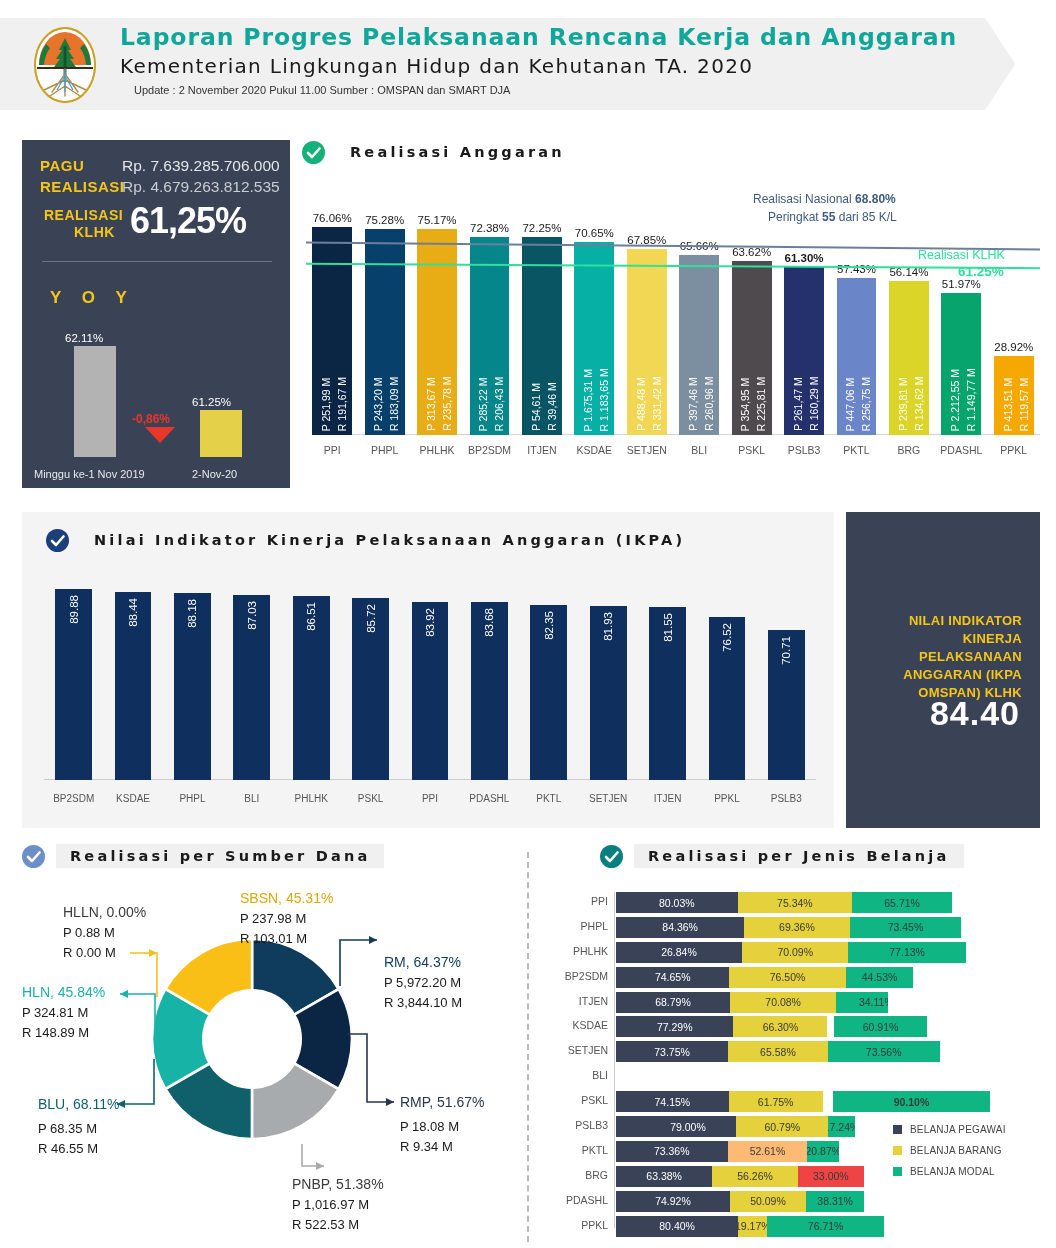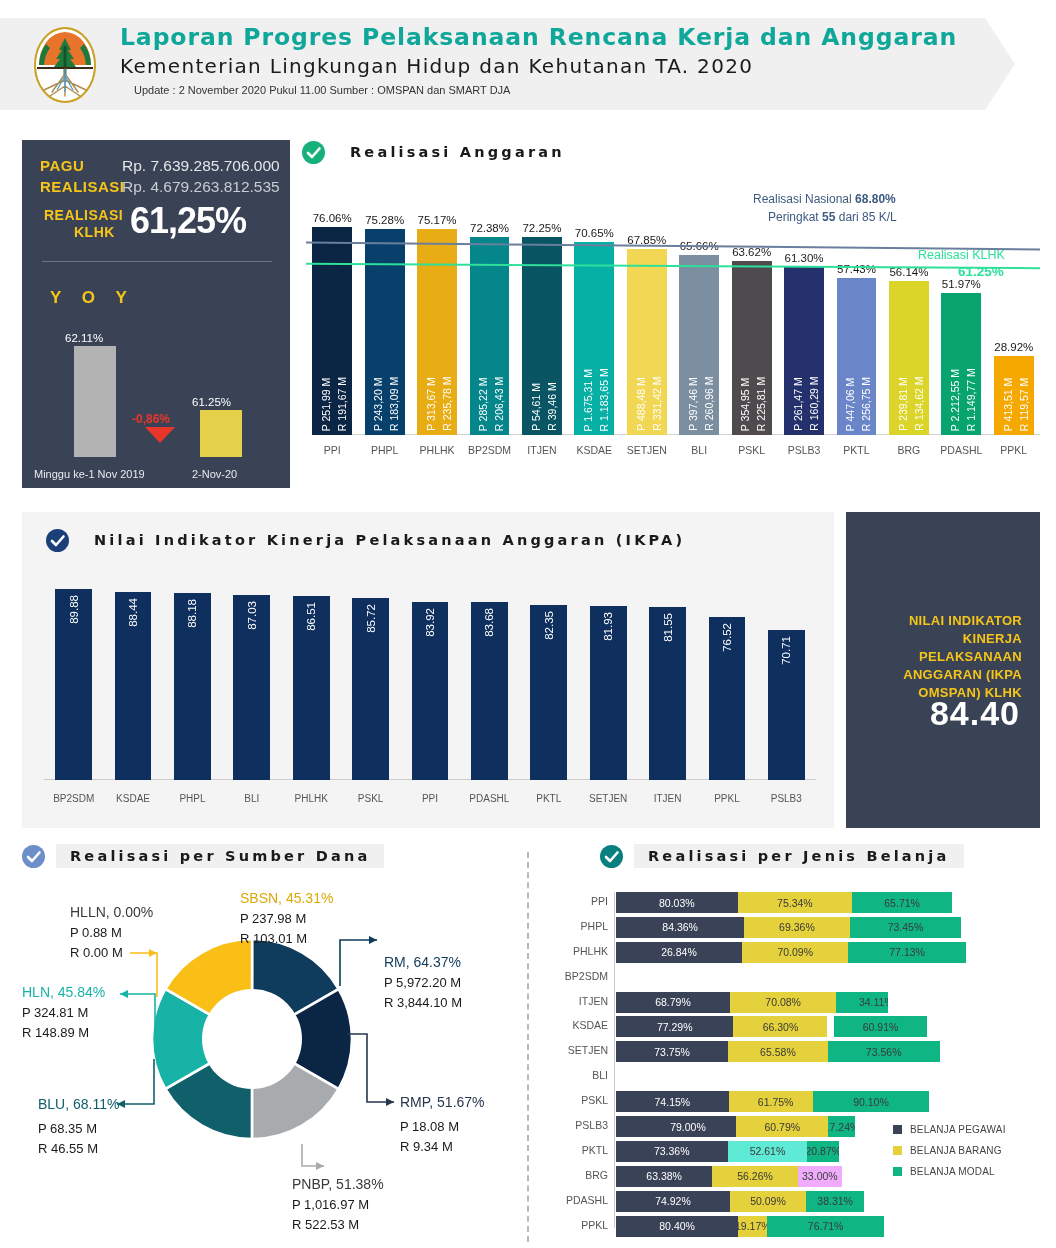--- a/index.html
+++ b/index.html
@@ -288,21 +288,21 @@
           <div class="ra-inbar" style="left: 8.76606px; height: 164.16px;">P   354,95 M</div>
           <div class="ra-inbar" style="left: 24.7043px; height: 164.16px;">R   225,81 M</div>
         </div>
         <div class="ra-pct" style="left: 413.643px; bottom: 200.16px;">63.62%</div>
         <div class="ra-xlab" style="left: 413.643px;">PSKL</div>
         <div class="ra-bar-wrap" style="left: 478.149px; width: 39.8457px; height: 167.809px;">
           <div class="ra-bar" style="height: 167.809px; background: rgb(37, 49, 109);"></div>
           <div class="ra-inbar" style="left: 8.76606px; height: 157.809px;">P   261,47 M</div>
           <div class="ra-inbar" style="left: 24.7043px; height: 157.809px;">R   160,29 M</div>
         </div>
-        <div class="ra-pct" style="left: 466.071px; bottom: 193.809px;">61.30%</div>
+        <div class="ra-pct" style="left: 466.071px; bottom: 193.809px; font-weight: bold;">61.30%</div>
         <div class="ra-xlab" style="left: 466.071px;">PSLB3</div>
         <div class="ra-bar-wrap" style="left: 530.577px; width: 39.8457px; height: 157.215px;">
           <div class="ra-bar" style="height: 157.215px; background: rgb(107, 134, 200);"></div>
           <div class="ra-inbar" style="left: 8.76606px; height: 147.215px;">P   447,06 M</div>
           <div class="ra-inbar" style="left: 24.7043px; height: 147.215px;">R   256,75 M</div>
         </div>
         <div class="ra-pct" style="left: 518.5px; bottom: 183.215px;">57.43%</div>
         <div class="ra-xlab" style="left: 518.5px;">PKTL</div>
         <div class="ra-bar-wrap" style="left: 583.006px; width: 39.8457px; height: 153.683px;">
           <div class="ra-bar" style="height: 153.683px; background: rgb(220, 213, 41);"></div>
@@ -472,21 +472,21 @@
         <polygon points="98,150 106,146 106,154" fill="#18b3a7"></polygon>
       </svg>
     </div>
 
     <div class="dn-lab" style="left:218px; top:44px;">
       <div class="hl" style="color:#dba806;">SBSN, 45.31%</div>
       <div class="dn-sub">P 237.98 M</div>
       <div class="dn-sub">R   103.01 M</div>
     </div>
 
-    <div class="dn-lab" style="left:48px; top:58px;">
+    <div class="dn-lab" style="left:41px; top:58px;">
       <div class="hl" style="color:#3a3a3a;">HLLN, 0.00%</div>
       <div class="dn-sub">P 0.88 M</div>
       <div class="dn-sub">R 0.00 M</div>
     </div>
 
     <div class="dn-lab" style="left:362px; top:108px;">
       <div class="hl" style="color:#0f3b5c;">RM, 64.37%</div>
       <div class="dn-sub">P 5,972.20 M</div>
       <div class="dn-sub">R 3,844.10 M</div>
     </div>
@@ -549,20 +549,25 @@
         <div class="jb-row">
           <div class="jb-name">PHLHK</div>
           <div class="jb-track" style="width: 349.737px;">
             <div class="jb-seg" style="left: 0px; width: 125.962px; background: rgb(58, 66, 87); color: rgb(255, 255, 255);">26.84%</div>
             <div class="jb-seg" style="left: 125.962px; width: 106.537px; background: rgb(228, 209, 60); color: rgb(58, 58, 58);">70.09%</div>
             <div class="jb-seg" style="left: 232.499px; width: 117.238px; background: rgb(15, 181, 130); color: rgb(58, 58, 58);">77.13%</div>
           </div>
         </div>
         <div class="jb-row">
           <div class="jb-name">BP2SDM</div>
+          <div class="jb-track" style="width: 297.434px;">
+            <div class="jb-seg" style="left: 0px; width: 113.468px; background: rgb(58, 66, 87); color: rgb(255, 255, 255);">74.65%</div>
+            <div class="jb-seg" style="left: 113.468px; width: 116.28px; background: rgb(228, 209, 60); color: rgb(58, 58, 58);">76.50%</div>
+            <div class="jb-seg" style="left: 229.748px; width: 67.6856px; background: rgb(15, 181, 130); color: rgb(58, 58, 58);">44.53%</div>
+          </div>
         </div>
         <div class="jb-row">
           <div class="jb-name">ITJEN</div>
           <div class="jb-track" style="width: 272.278px;">
             <div class="jb-seg" style="left: 0px; width: 113.909px; background: rgb(58, 66, 87); color: rgb(255, 255, 255);">68.79%</div>
             <div class="jb-seg" style="left: 113.909px; width: 106.522px; background: rgb(228, 209, 60); color: rgb(58, 58, 58);">70.08%</div>
             <div class="jb-seg" style="left: 220.43px; width: 51.8472px; background: rgb(15, 181, 130); color: rgb(58, 58, 58); padding-left: 28px;">34.11%</div>
           </div>
         </div>
         <div class="jb-row">
@@ -582,45 +587,45 @@
           </div>
         </div>
         <div class="jb-row">
           <div class="jb-name">BLI</div>
         </div>
         <div class="jb-row">
           <div class="jb-name">PSKL</div>
           <div class="jb-track" style="width: 343.52px;">
             <div class="jb-seg" style="left: 0px; width: 112.708px; background: rgb(58, 66, 87); color: rgb(255, 255, 255);">74.15%</div>
             <div class="jb-seg" style="left: 112.708px; width: 93.86px; background: rgb(228, 209, 60); color: rgb(58, 58, 58);">61.75%</div>
-            <div class="jb-seg" style="left: 197px; width: 116px; background: rgb(15, 181, 130); color: rgb(58, 58, 58);">90.10%</div>
+            <div class="jb-seg" style="left: 217px; width: 157px; background: rgb(15, 181, 130); color: rgb(58, 58, 58); font-weight: bold;">90.10%</div>
           </div>
         </div>
         <div class="jb-row">
           <div class="jb-name">PSLB3</div>
           <div class="jb-track" style="width: 238.686px;">
             <div class="jb-seg" style="left: 0px; width: 144px; background: rgb(58, 66, 87); color: rgb(255, 255, 255);">79.00%</div>
             <div class="jb-seg" style="left: 120.08px; width: 92.4008px; background: rgb(228, 209, 60); color: rgb(58, 58, 58);">60.79%</div>
             <div class="jb-seg" style="left: 212.481px; width: 26.2048px; background: rgb(15, 181, 130); color: rgb(58, 58, 58);">17.24%</div>
           </div>
         </div>
         <div class="jb-row">
           <div class="jb-name">PKTL</div>
           <div class="jb-track" style="width: 223.197px;">
             <div class="jb-seg" style="left: 0px; width: 111.507px; background: rgb(58, 66, 87); color: rgb(255, 255, 255);">73.36%</div>
-            <div class="jb-seg" style="left: 111.507px; width: 79.9672px; background: #5eead4; color: rgb(58, 58, 58); text-align: right;">52.61%</div>
+            <div class="jb-seg" style="left: 111.507px; width: 79.9672px; background: #fdba74; color: rgb(58, 58, 58); text-align: right;">52.61%</div>
             <div class="jb-seg" style="left: 191.474px; width: 31.7224px; background: rgb(15, 181, 130); color: rgb(58, 58, 58);">20.87%</div>
           </div>
         </div>
         <div class="jb-row">
           <div class="jb-name">BRG</div>
           <div class="jb-track" style="width: 232.013px;">
             <div class="jb-seg" style="left: 0px; width: 96.3376px; background: rgb(58, 66, 87); color: rgb(255, 255, 255);">63.38%</div>
             <div class="jb-seg" style="left: 96.3376px; width: 85.5152px; background: rgb(228, 209, 60); color: rgb(58, 58, 58);">56.26%</div>
-            <div class="jb-seg" style="left: 181.853px; width: 44px; background: #f0abfc; color: rgb(58, 58, 58);">33.00%</div>
+            <div class="jb-seg" style="left: 181.853px; width: 66px; background: #ef4444; color: rgb(58, 58, 58);">33.00%</div>
           </div>
         </div>
         <div class="jb-row">
           <div class="jb-name">PDASHL</div>
           <div class="jb-track" style="width: 248.246px;">
             <div class="jb-seg" style="left: 0px; width: 113.878px; background: rgb(58, 66, 87); color: rgb(255, 255, 255);">74.92%</div>
             <div class="jb-seg" style="left: 113.878px; width: 76.1368px; background: rgb(228, 209, 60); color: rgb(58, 58, 58);">50.09%</div>
             <div class="jb-seg" style="left: 190.015px; width: 58.2312px; background: rgb(15, 181, 130); color: rgb(58, 58, 58);">38.31%</div>
           </div>
         </div>

